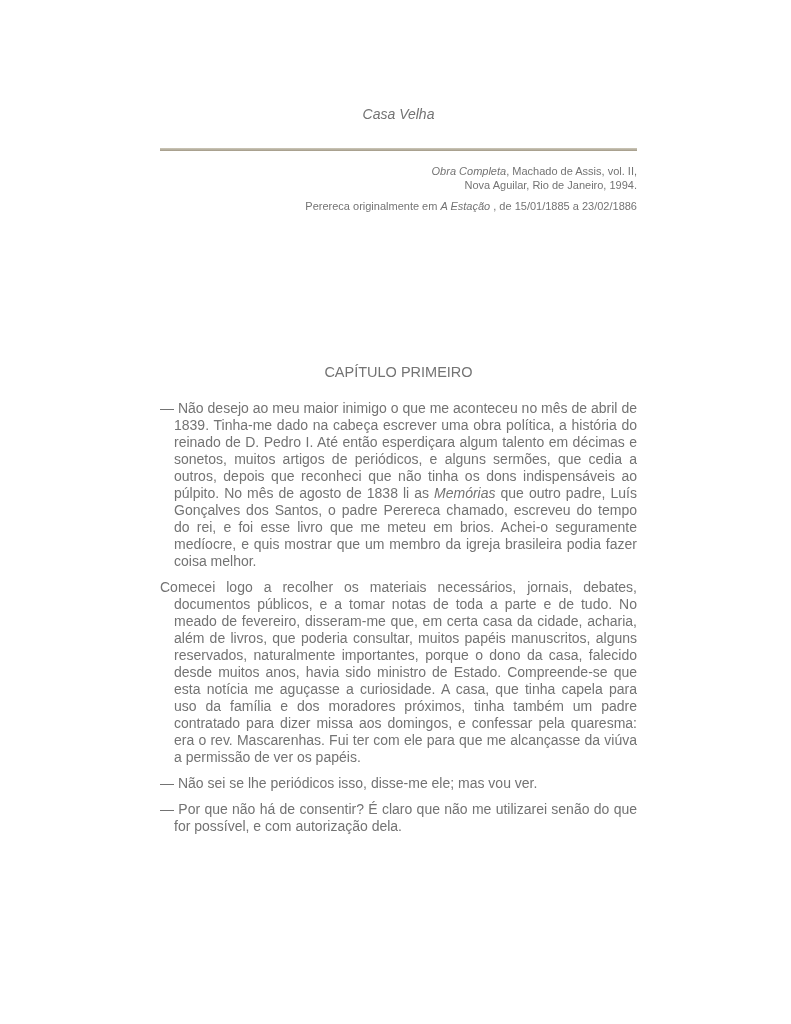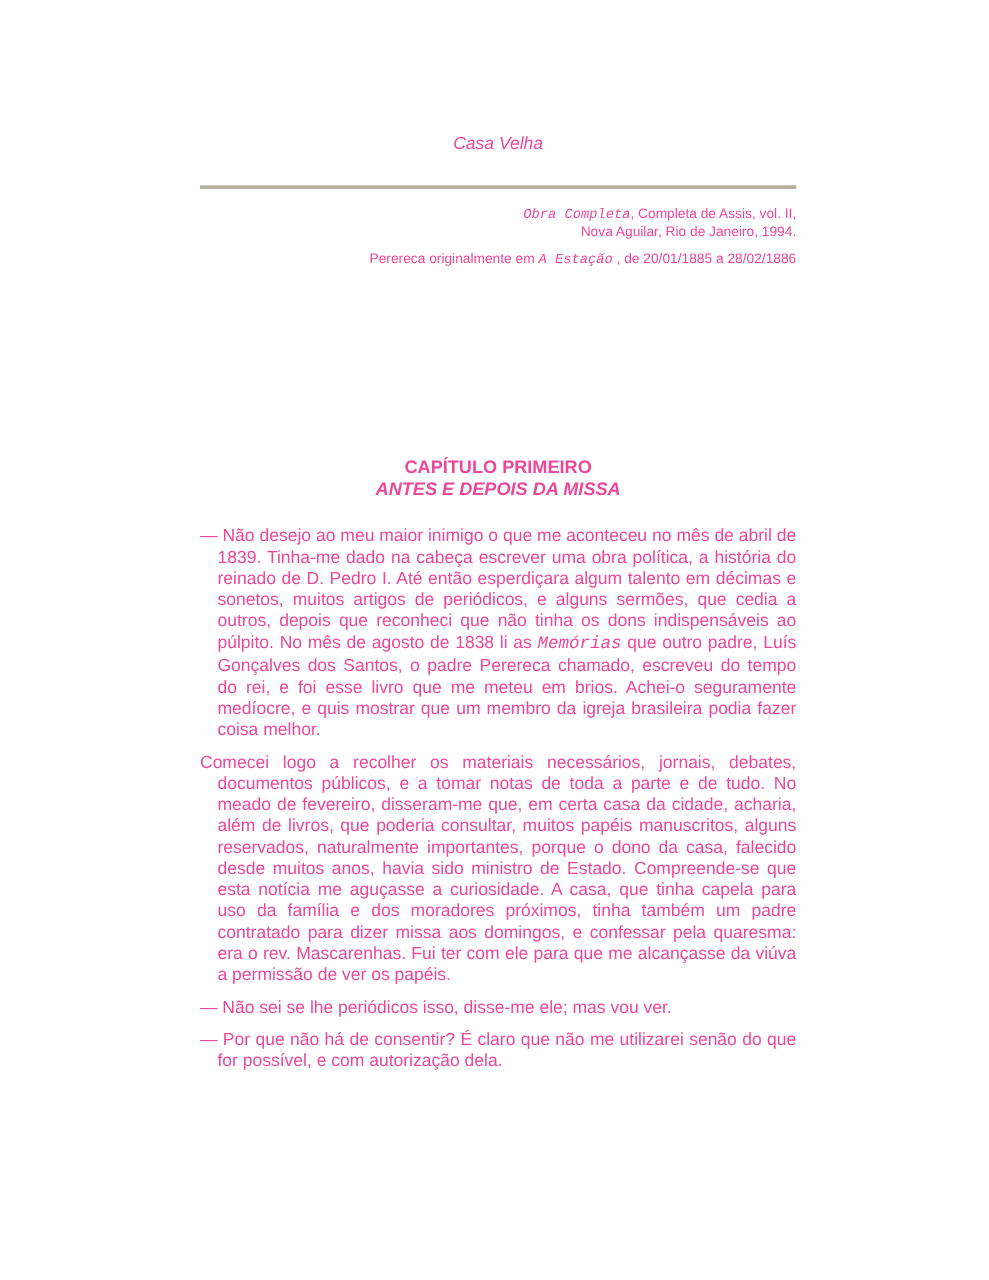--- a/index.html
+++ b/index.html
@@ -5,21 +5,21 @@
   html, body {
     margin: 0;
     padding: 0;
     background: #ffffff;
   }
   .page {
     position: relative;
     width: 791px;
     height: 1024px;
     background: #ffffff;
-    color: #ec4899;
+    color: #737373;
     font-family: "Liberation Sans", "DejaVu Sans", sans-serif;
     overflow: hidden;
   }
   .content {
     margin-left: 160px;
     width: 477px;
   }
   .doc-title {
     padding-top: 106px;
     text-align: center;
@@ -38,25 +38,25 @@
     text-align: right;
     font-size: 11px;
     line-height: 13.5px;
   }
   .published-line {
     margin-top: 8px;
     text-align: right;
     font-size: 11px;
     line-height: 13.5px;
   }
-  .it { font-style: italic; font-family: Liberation Mono, monospace; }
+  .it { font-style: italic; }
   .chapter-block {
     margin-top: 149px;
     text-align: center;
-    font-weight: bold;
+    font-weight: normal;
     font-size: 14.5px;
     line-height: 18px;
   }
   .chapter-sub { font-style: italic; }
   .body-text {
     margin-top: 19px;
   }
   .para {
     margin: 0 0 9px 0;
     padding-left: 14px;
@@ -71,29 +71,28 @@
 <body>
 
 <div class="page">
   <div class="content">
 
     <div class="doc-title">Casa Velha</div>
 
     <div class="rule"></div>
 
     <div class="source-block">
-      <div><span class="it">Obra Completa</span><span>, Completa de Assis, vol. II,</span></div>
+      <div><span class="it">Obra Completa</span><span>, Machado de Assis, vol. II,</span></div>
       <div>Nova Aguilar, Rio de Janeiro, 1994.</div>
     </div>
 
-    <div class="published-line"><span>Perereca originalmente em </span><span class="it">A Estação</span><span> , de 20/01/1885 a 28/02/1886</span></div>
+    <div class="published-line"><span>Perereca originalmente em </span><span class="it">A Estação</span><span> , de 15/01/1885 a 23/02/1886</span></div>
 
     <div class="chapter-block">
       <div>CAPÍTULO PRIMEIRO</div>
-      <div class="chapter-sub">ANTES E DEPOIS DA MISSA</div>
     </div>
 
     <div class="body-text">
 
       <p class="para"><span>— Não desejo ao meu maior inimigo o que me aconteceu no mês de abril de 1839. Tinha-me dado na cabeça escrever uma obra política, a história do reinado de D. Pedro I. Até então esperdiçara algum talento em décimas e sonetos, muitos artigos de periódicos, e alguns sermões, que cedia a outros, depois que reconheci que não tinha os dons indispensáveis ao púlpito. No mês de agosto de 1838 li as </span><span class="it">Memórias</span><span> que outro padre, Luís Gonçalves dos Santos, o padre Perereca chamado, escreveu do tempo do rei, e foi esse livro que me meteu em brios. Achei-o seguramente medíocre, e quis mostrar que um membro da igreja brasileira podia fazer coisa melhor.</span></p>
 
       <p class="para">Comecei logo a recolher os materiais necessários, jornais, debates, documentos públicos, e a tomar notas de toda a parte e de tudo. No meado de fevereiro, disseram-me que, em certa casa da cidade, acharia, além de livros, que poderia consultar, muitos papéis manuscritos, alguns reservados, naturalmente importantes, porque o dono da casa, falecido desde muitos anos, havia sido ministro de Estado. Compreende-se que esta notícia me aguçasse a curiosidade. A casa, que tinha capela para uso da família e dos moradores próximos, tinha também um padre contratado para dizer missa aos domingos, e confessar pela quaresma: era o rev. Mascarenhas. Fui ter com ele para que me alcançasse da viúva a permissão de ver os papéis.</p>
 
       <p class="para">— Não sei se lhe periódicos isso, disse-me ele; mas vou ver.</p>
 

